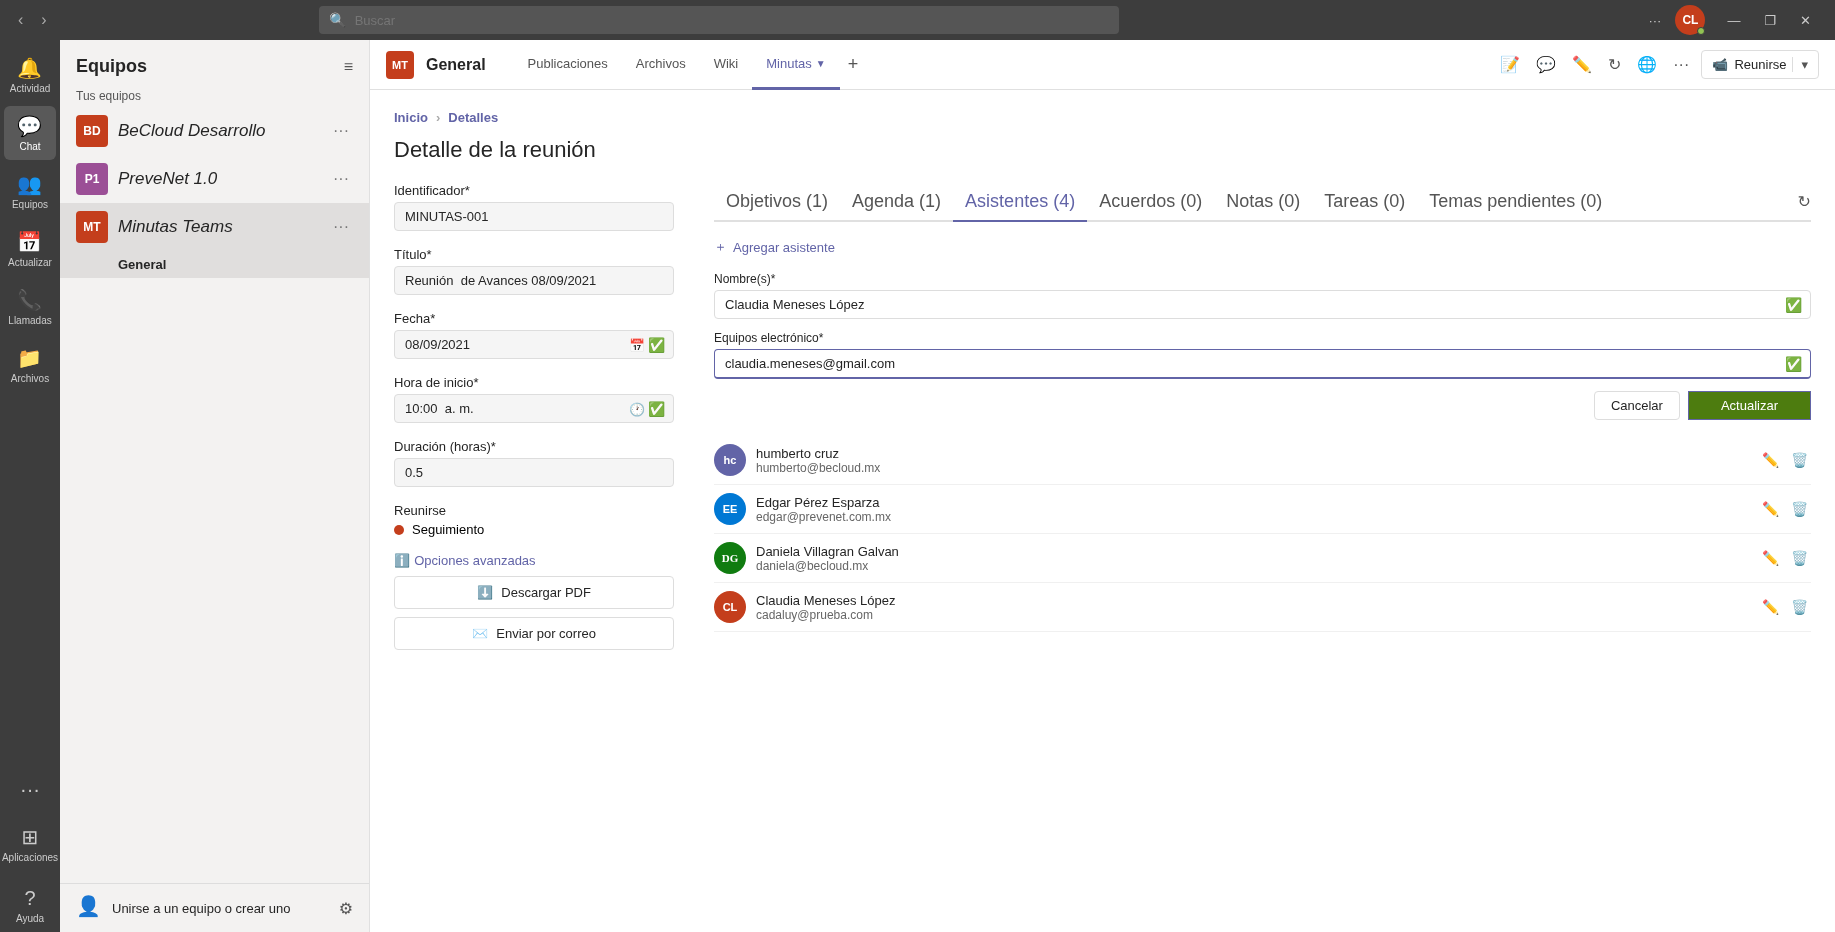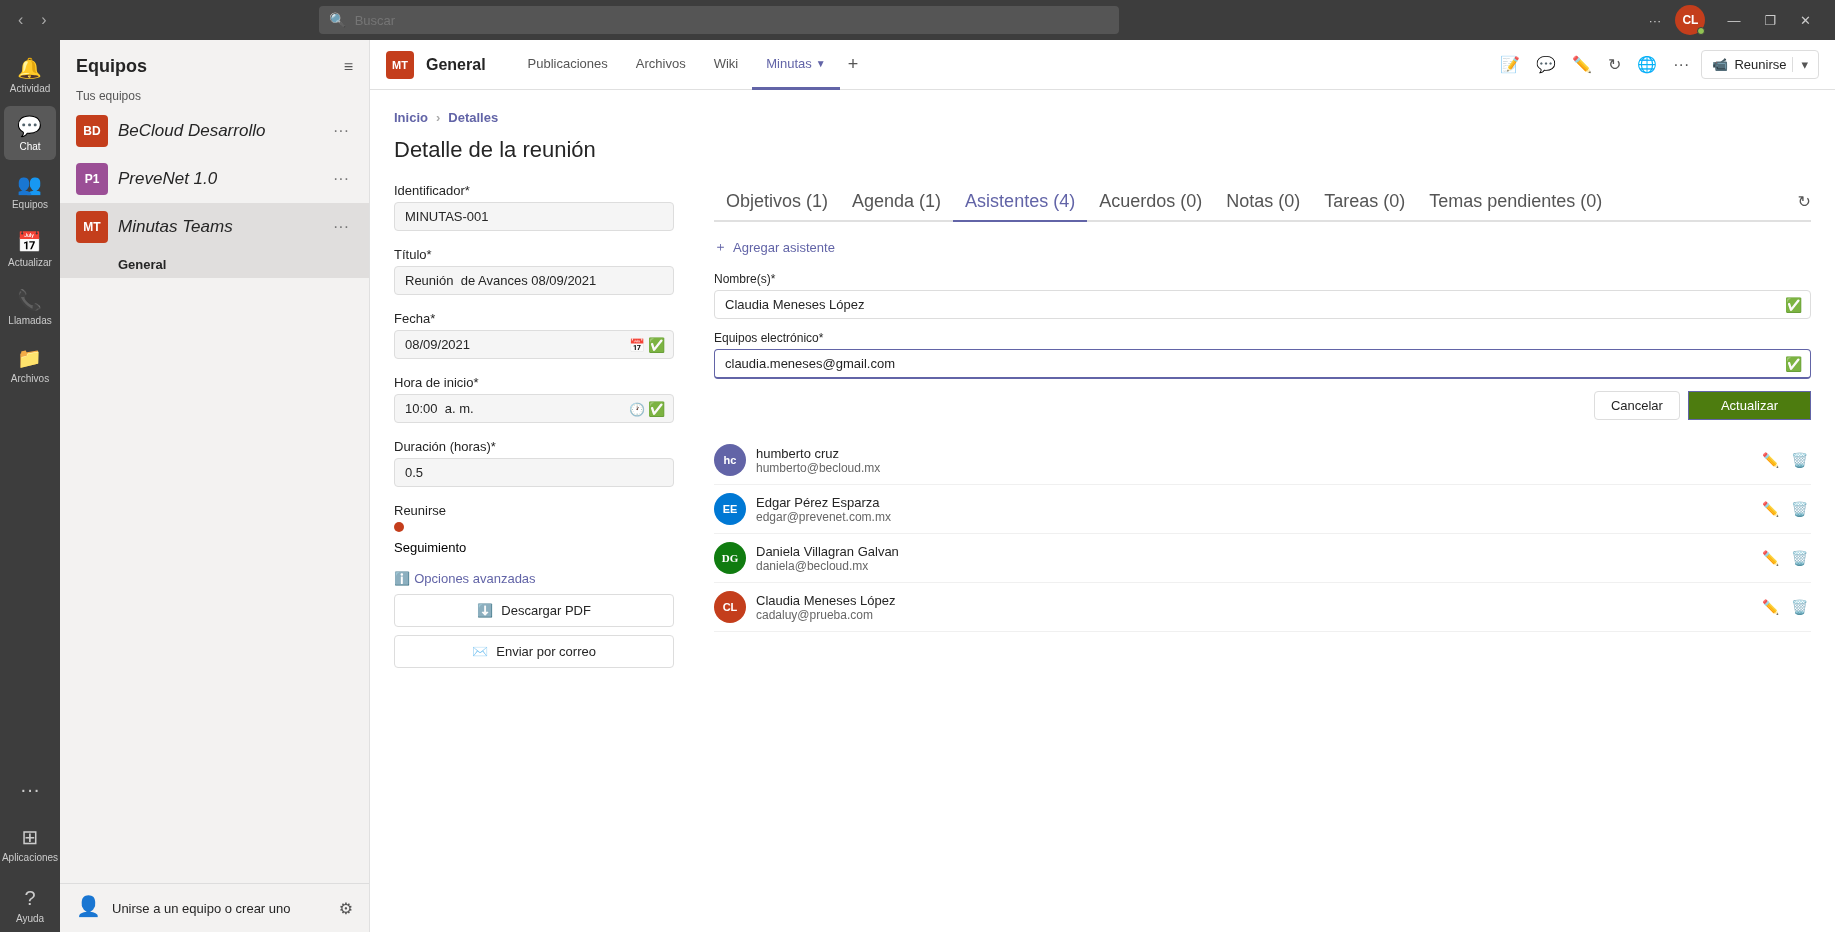--- a/index.html
+++ b/index.html
@@ -182,21 +182,21 @@
     .form-label { font-size: 13px; color: #252525; margin-bottom: 4px; display: block; }
     .form-input {
       width: 100%; border: 1px solid #ddd; border-radius: 4px;
       padding: 6px 10px; font-size: 13px; color: #252525; background: #f5f5f5;
       outline: none;
     }
     .input-with-icon { position: relative; }
     .input-icon { position: absolute; right: 8px; top: 50%; transform: translateY(-50%); color: #107c10; font-size: 14px; }
     .input-calendar-icon { position: absolute; right: 28px; top: 50%; transform: translateY(-50%); color: #555; font-size: 13px; }
 
-    .etiqueta-row { display: flex; align-items: flex-start; gap: 8px; font-size: 13px; flex-direction: column; }
+    .etiqueta-row { display: flex; align-items: center; gap: 8px; font-size: 13px; }
     .etiqueta-dot { width: 10px; height: 10px; border-radius: 50%; background: #c43e1c; display: inline-block; }
     .opciones-avanzadas { color: #6264a7; font-size: 13px; cursor: pointer; display: flex; align-items: center; gap: 4px; margin-top: 4px; }
     .info-icon { font-size: 13px; }
 
     .action-btn {
       width: 100%; border: 1px solid #ddd; border-radius: 4px;
       padding: 8px; font-size: 13px; cursor: pointer; display: flex;
       align-items: center; justify-content: center; gap: 8px;
       background: white; color: #252525; margin-top: 8px;
     }

